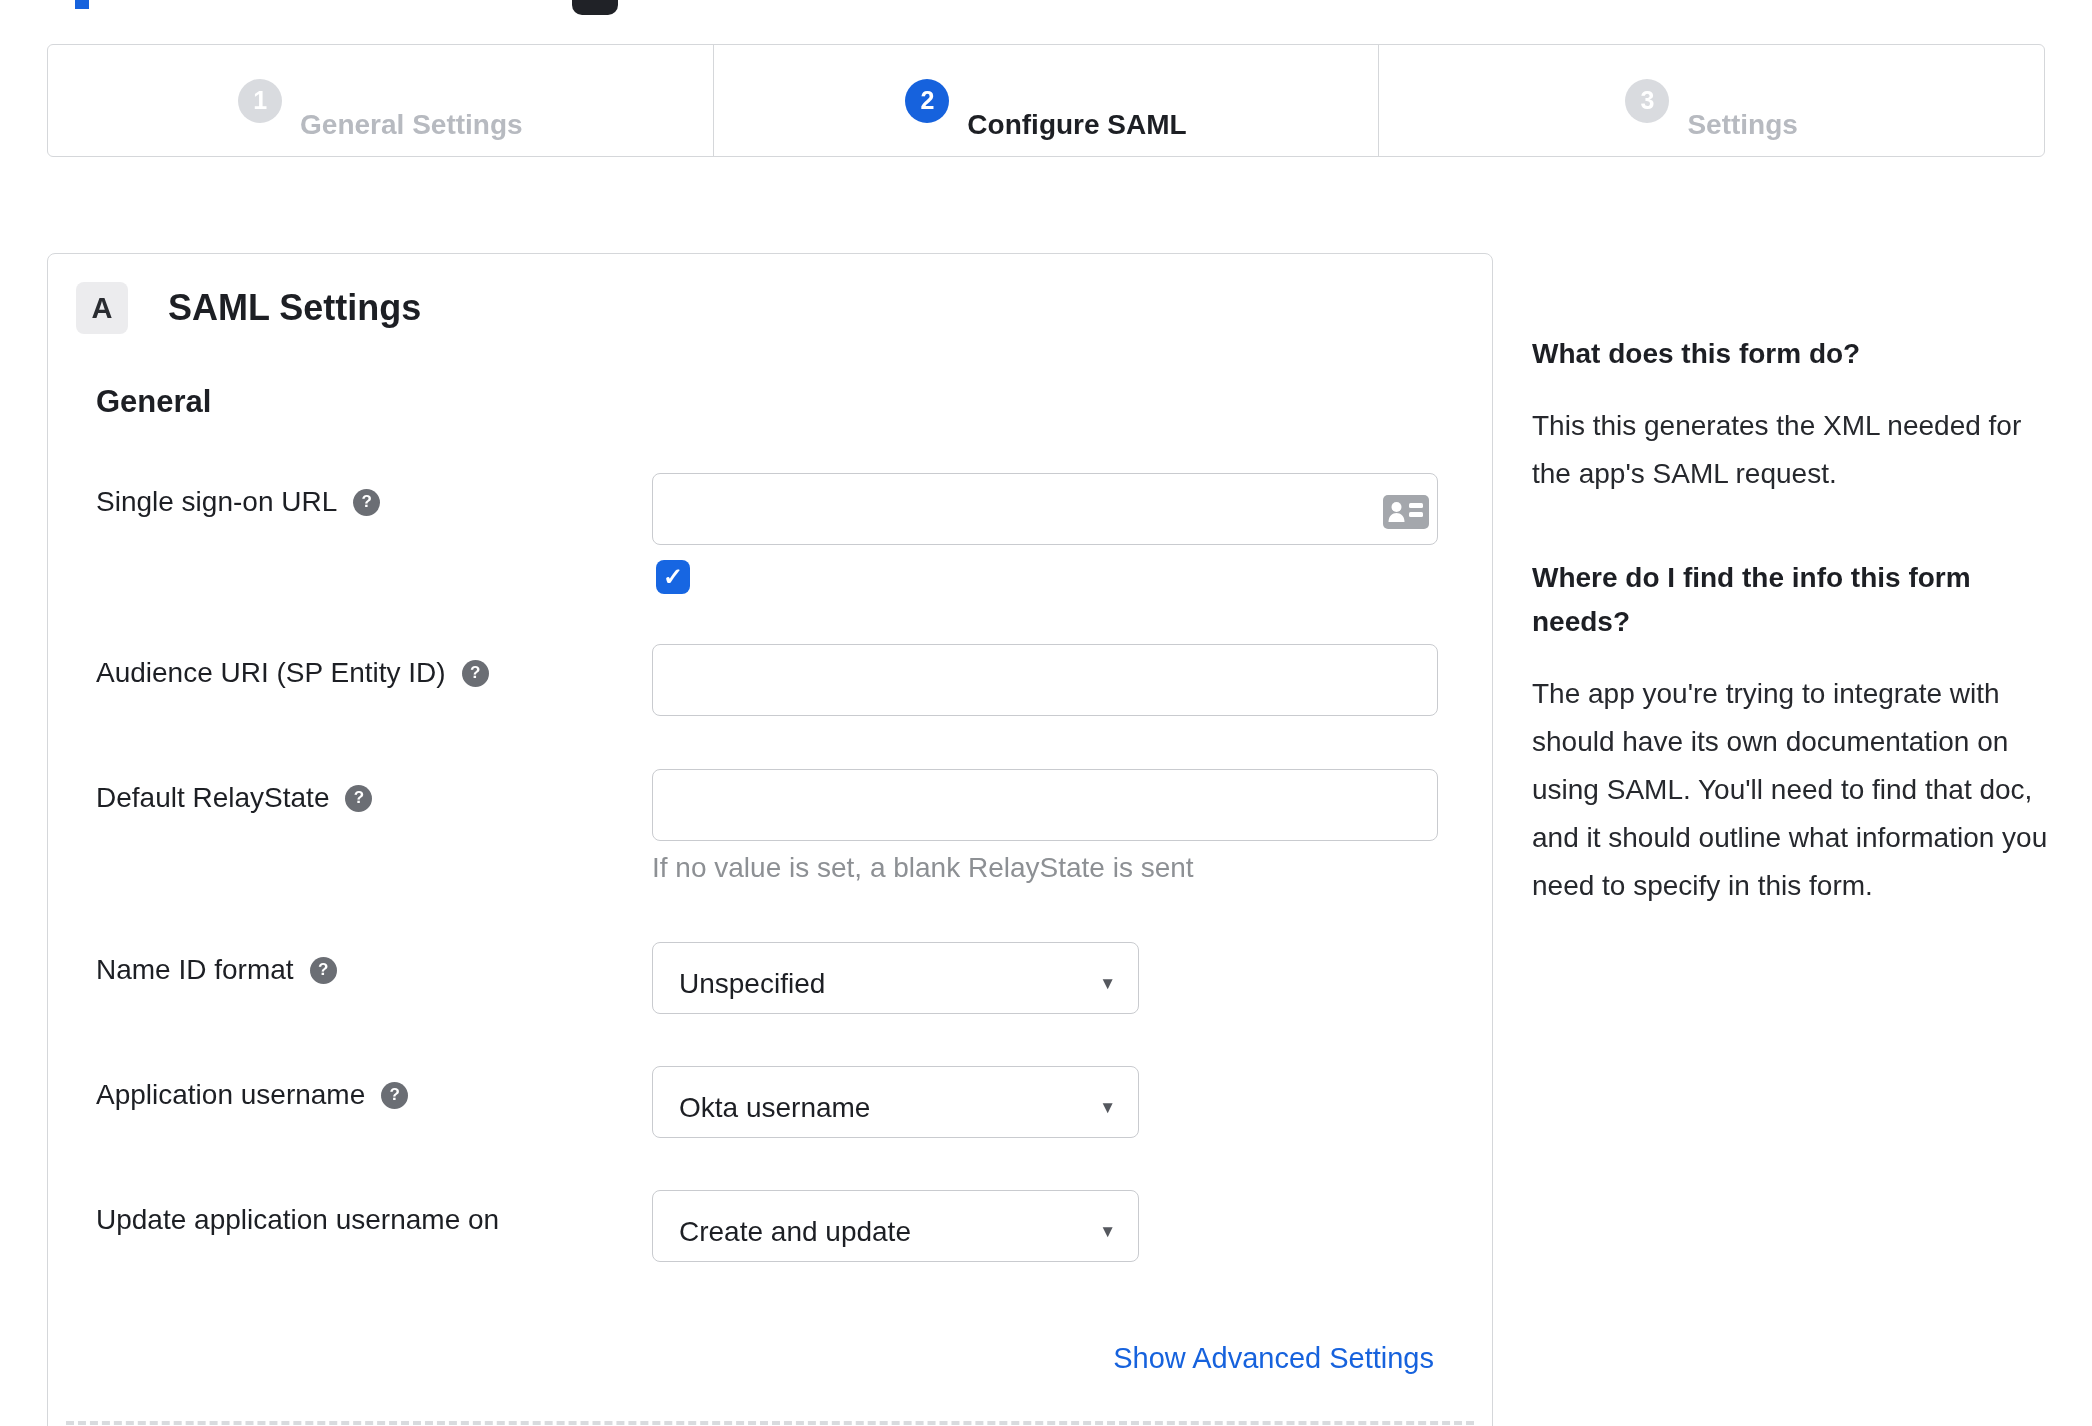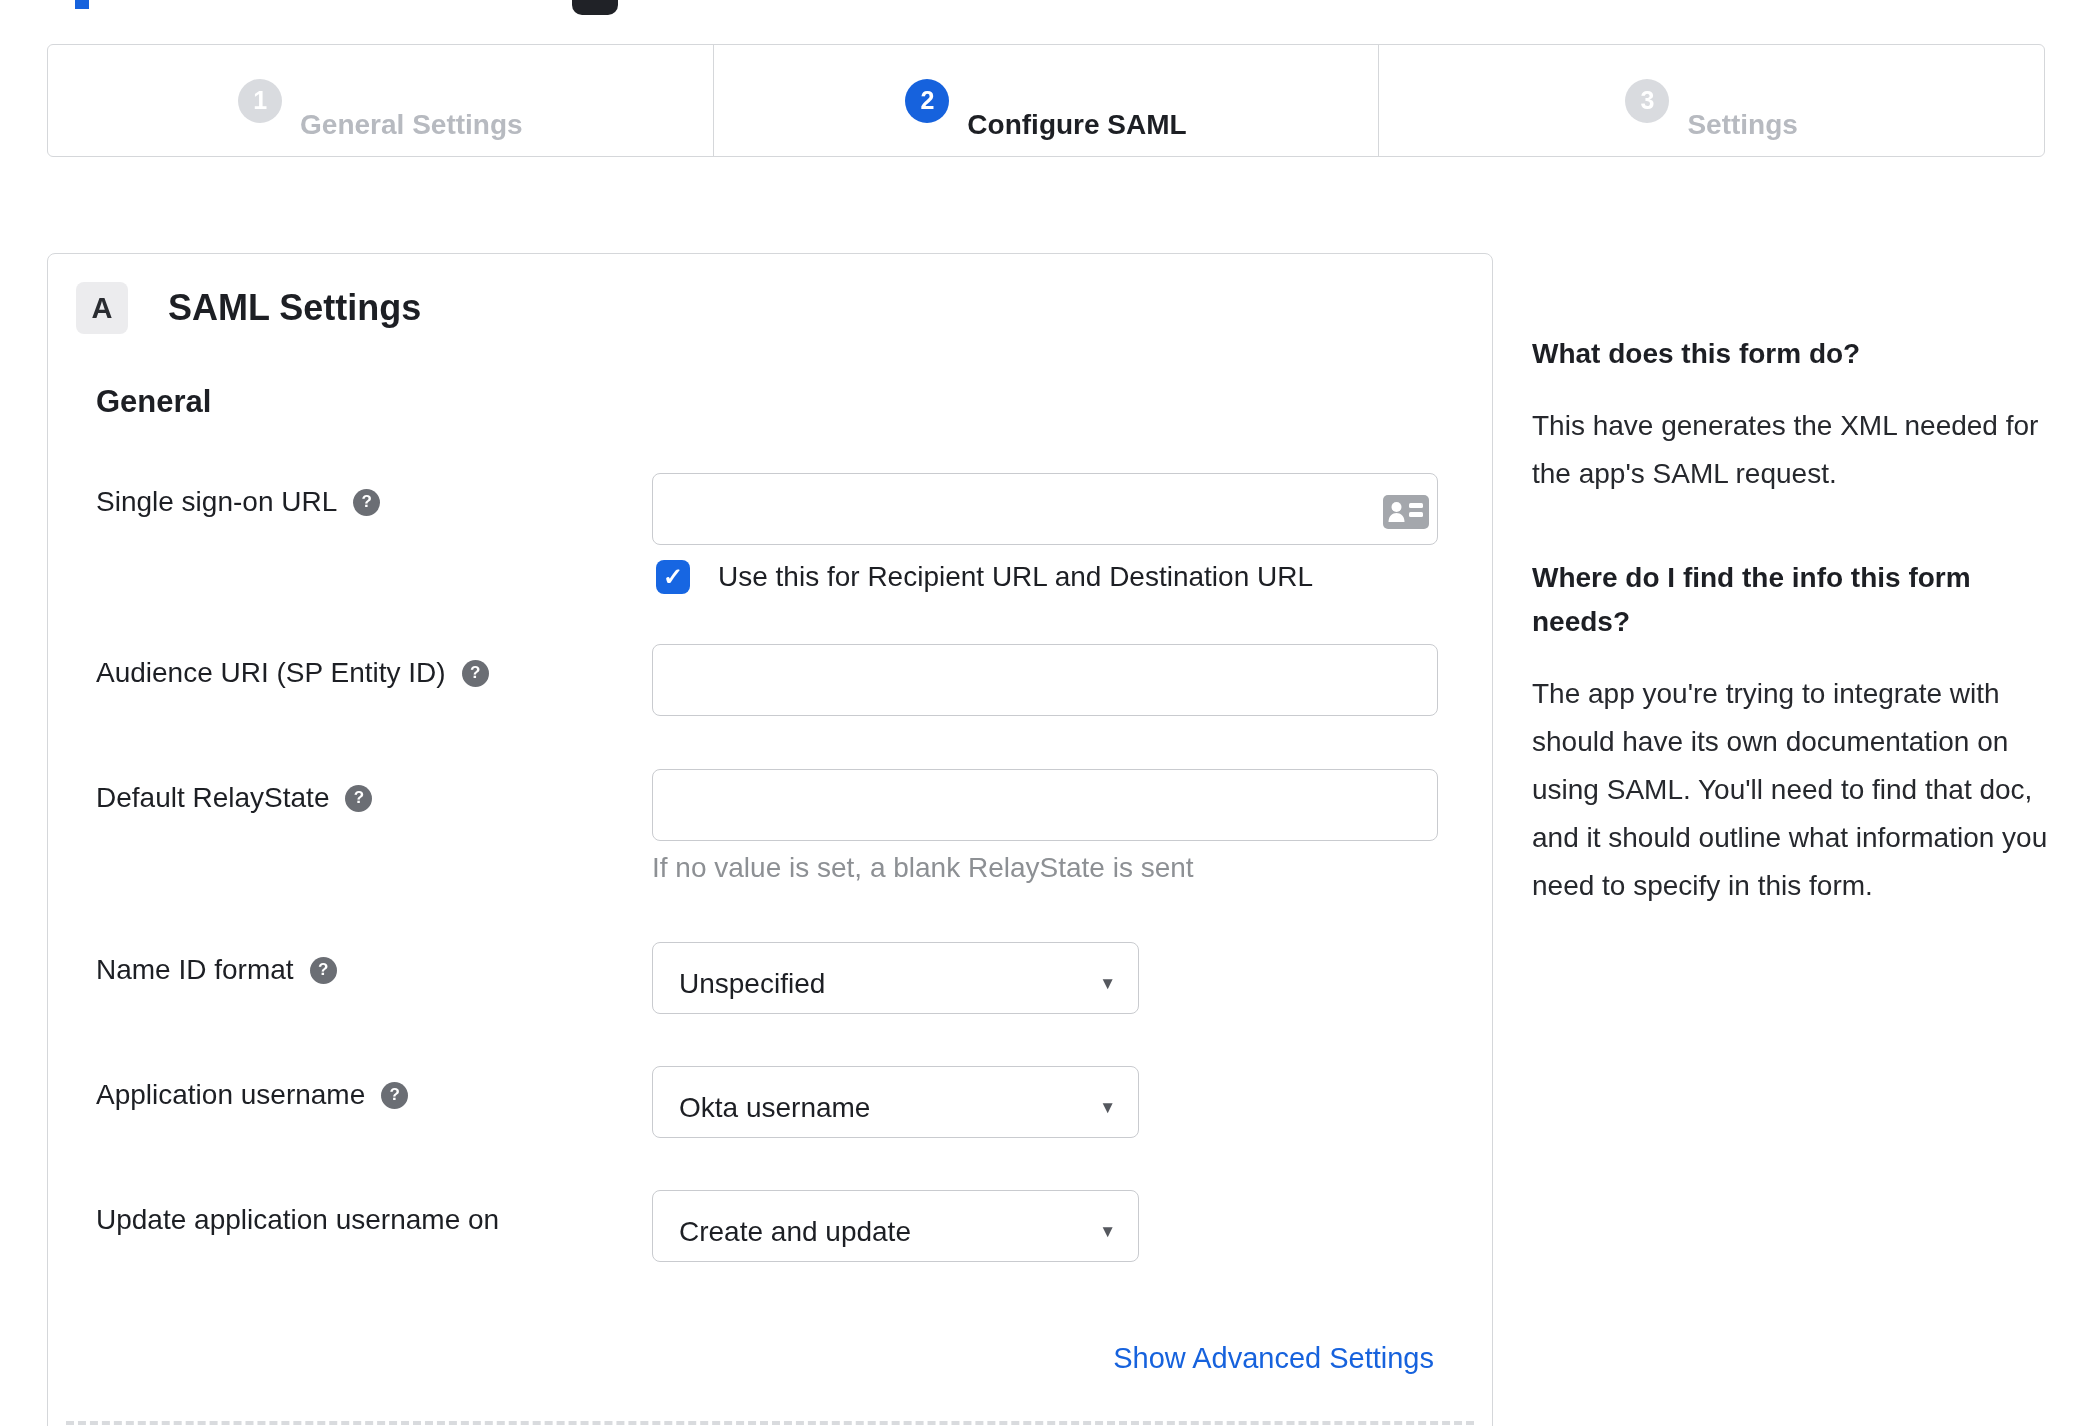--- a/index.html
+++ b/index.html
@@ -101,21 +101,20 @@
     <svg width="48" height="36" viewBox="0 0 48 36">
       <rect x="1" y="1" width="46" height="34" rx="5" fill="#a4a7ac"></rect>
       <circle cx="14.5" cy="13" r="5" fill="#ffffff"></circle>
       <path d="M6.5 28 c0-6 4-9 8-9 s8 3 8 9 z" fill="#ffffff"></path>
       <rect x="27" y="9" width="14" height="5" rx="1.5" fill="#ffffff"></rect>
       <rect x="27" y="18" width="14" height="5" rx="1.5" fill="#ffffff"></rect>
     </svg>
   </span>
   <div class="cbrow" style="top:306px;">
     <span class="cbox">✓</span>
-    <span class="cblabel">Use this for Recipient URL and Destination URL</span>
   </div>
 
   <div class="flabel" style="top:403px;text-align:center;">
     <span>Audience URI (SP Entity ID)</span>
     <span class="help">?</span>
   </div>
   <input class="tinput" style="top: 390px;" type="text" value="">
 
   <div class="flabel" style="top:528px;">
     <span>Default RelayState</span>
@@ -150,16 +149,16 @@
     <span class="caret">▼</span>
   </div>
 
   <a class="adv-link">Show Advanced Settings</a>
 
   <div class="dashed-div"></div>
 </div>
 
 <div class="side">
   <h3>What does this form do?</h3>
-  <p>This have generates the XML needed for the app's SAML request.</p>
+  <p>This this generates the XML needed for the app's SAML request.</p>
   <h3>Where do I find the info this form needs?</h3>
   <p>The app you're trying to integrate with should have its own documentation on using SAML. You'll need to find that doc, and it should outline what information you need to specify in this form.</p>
 </div>
 
 </body></html>

